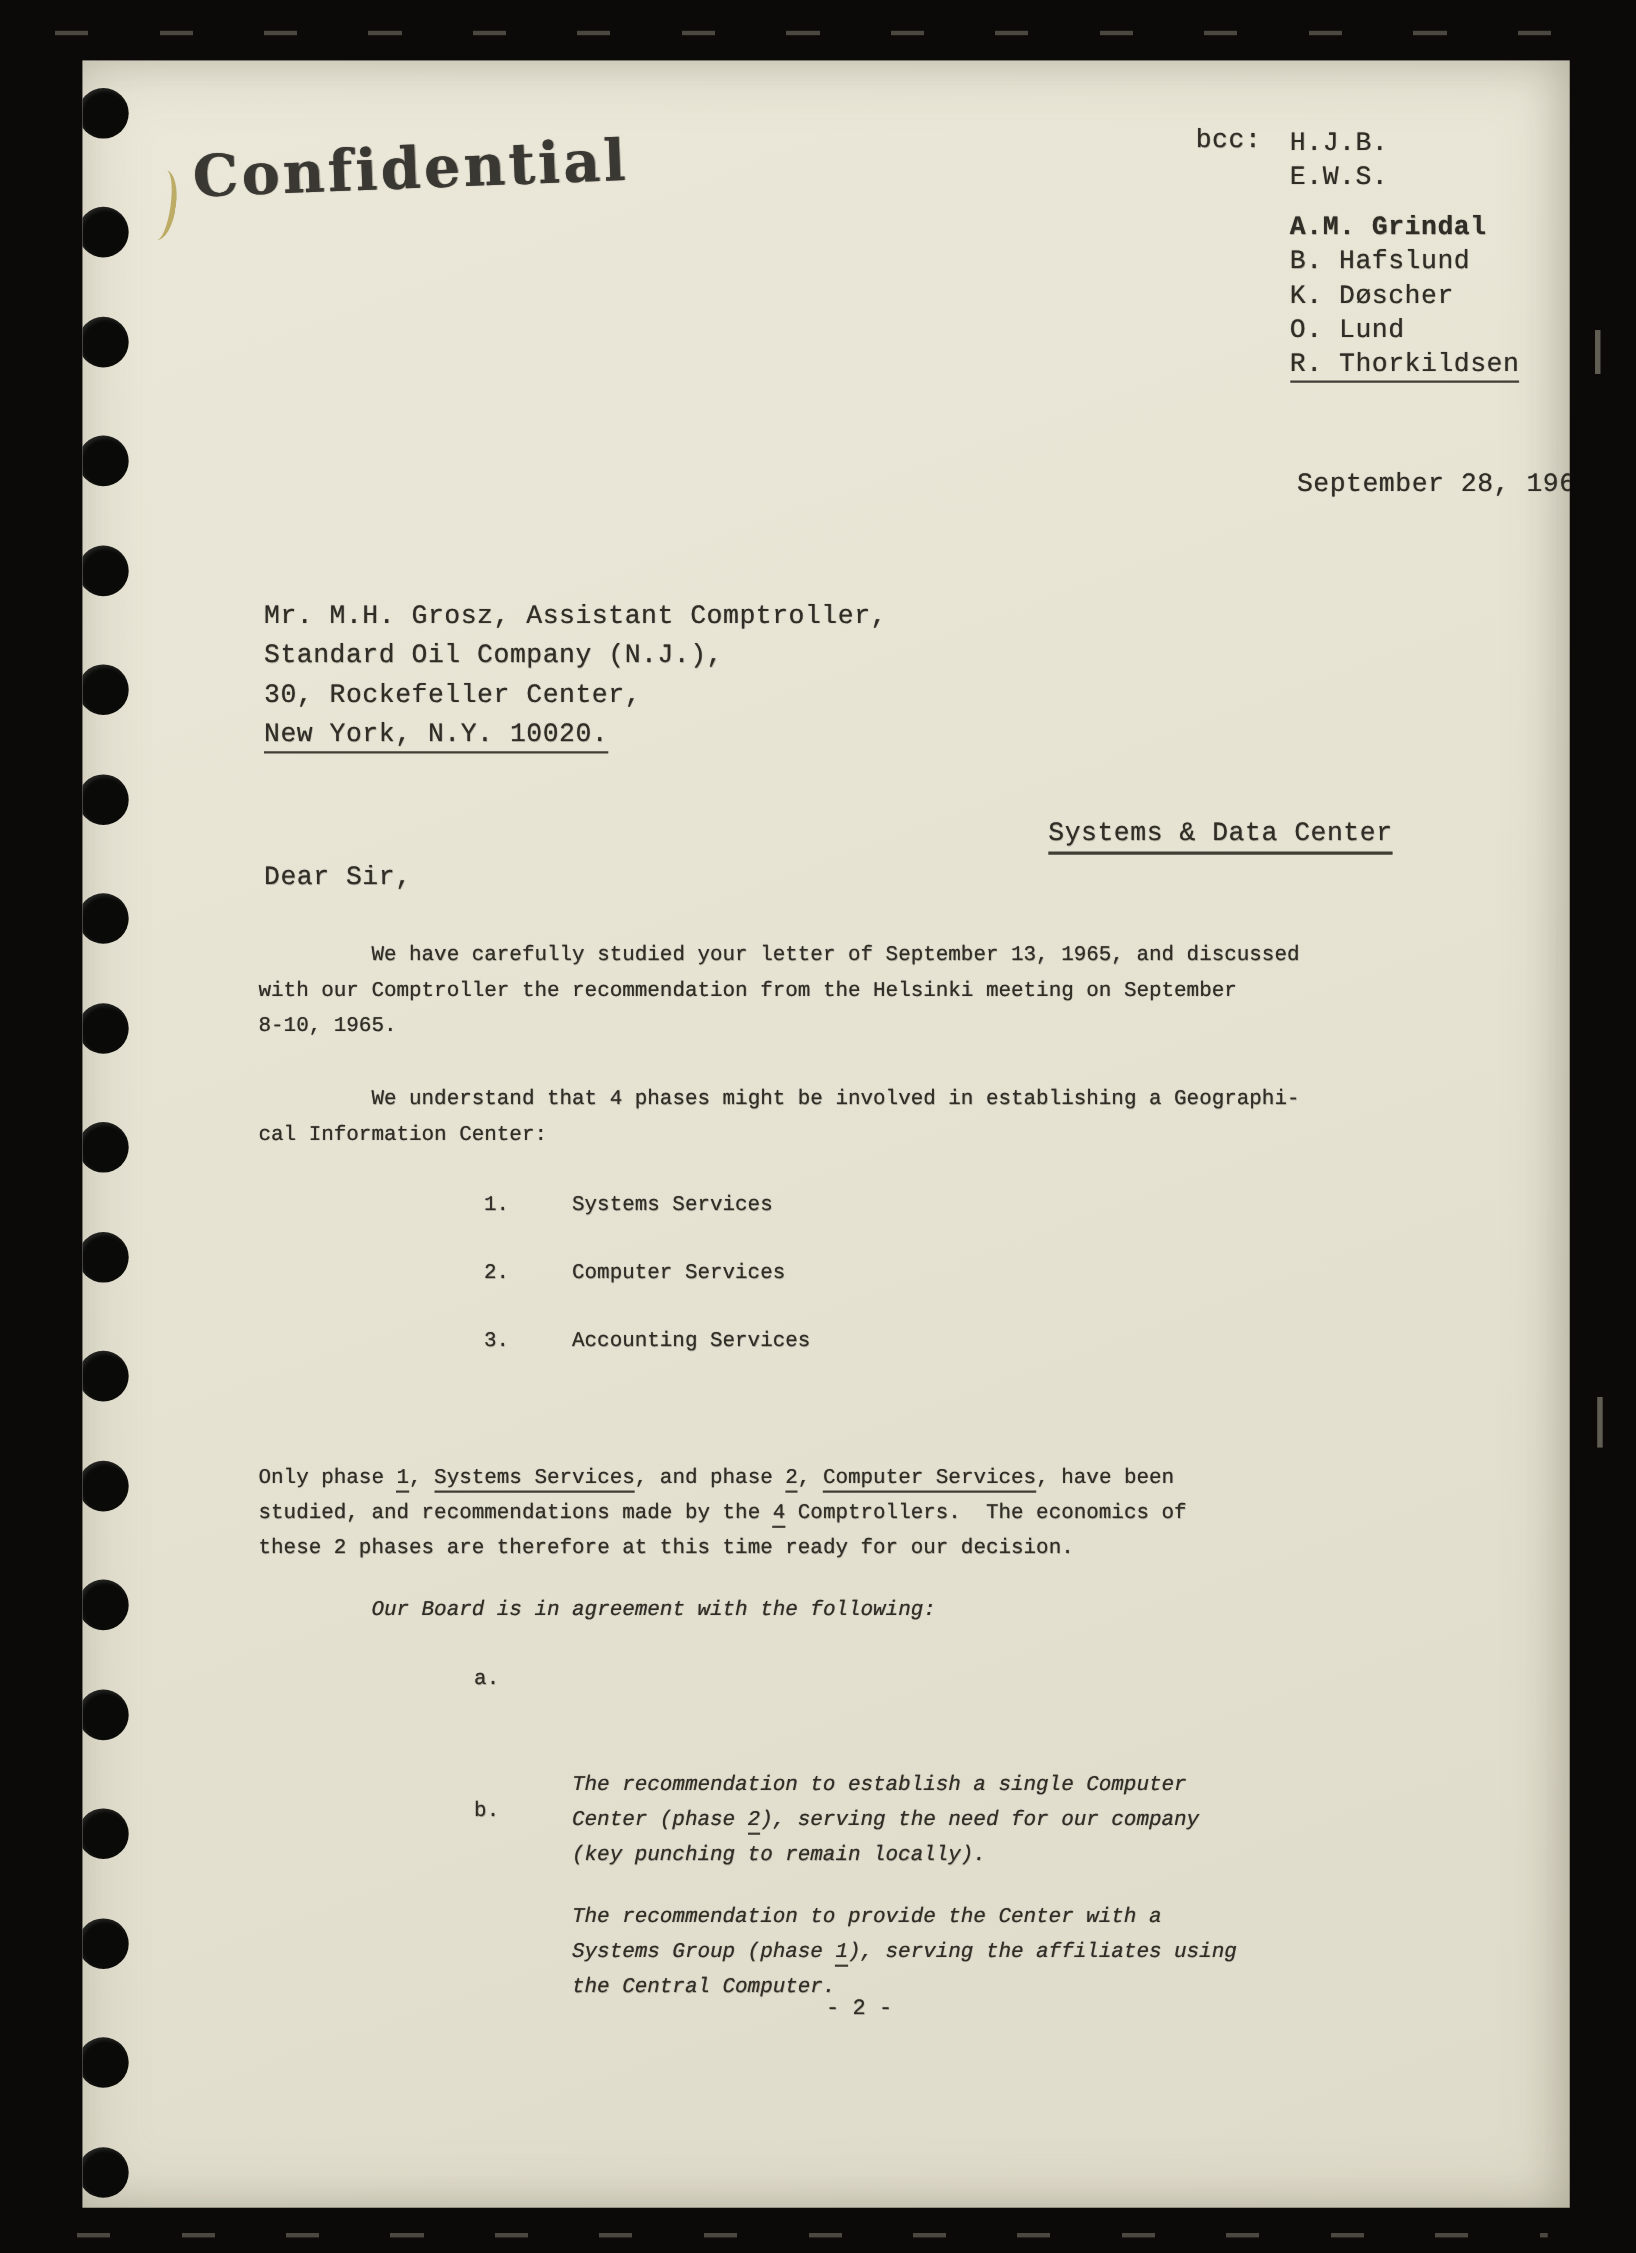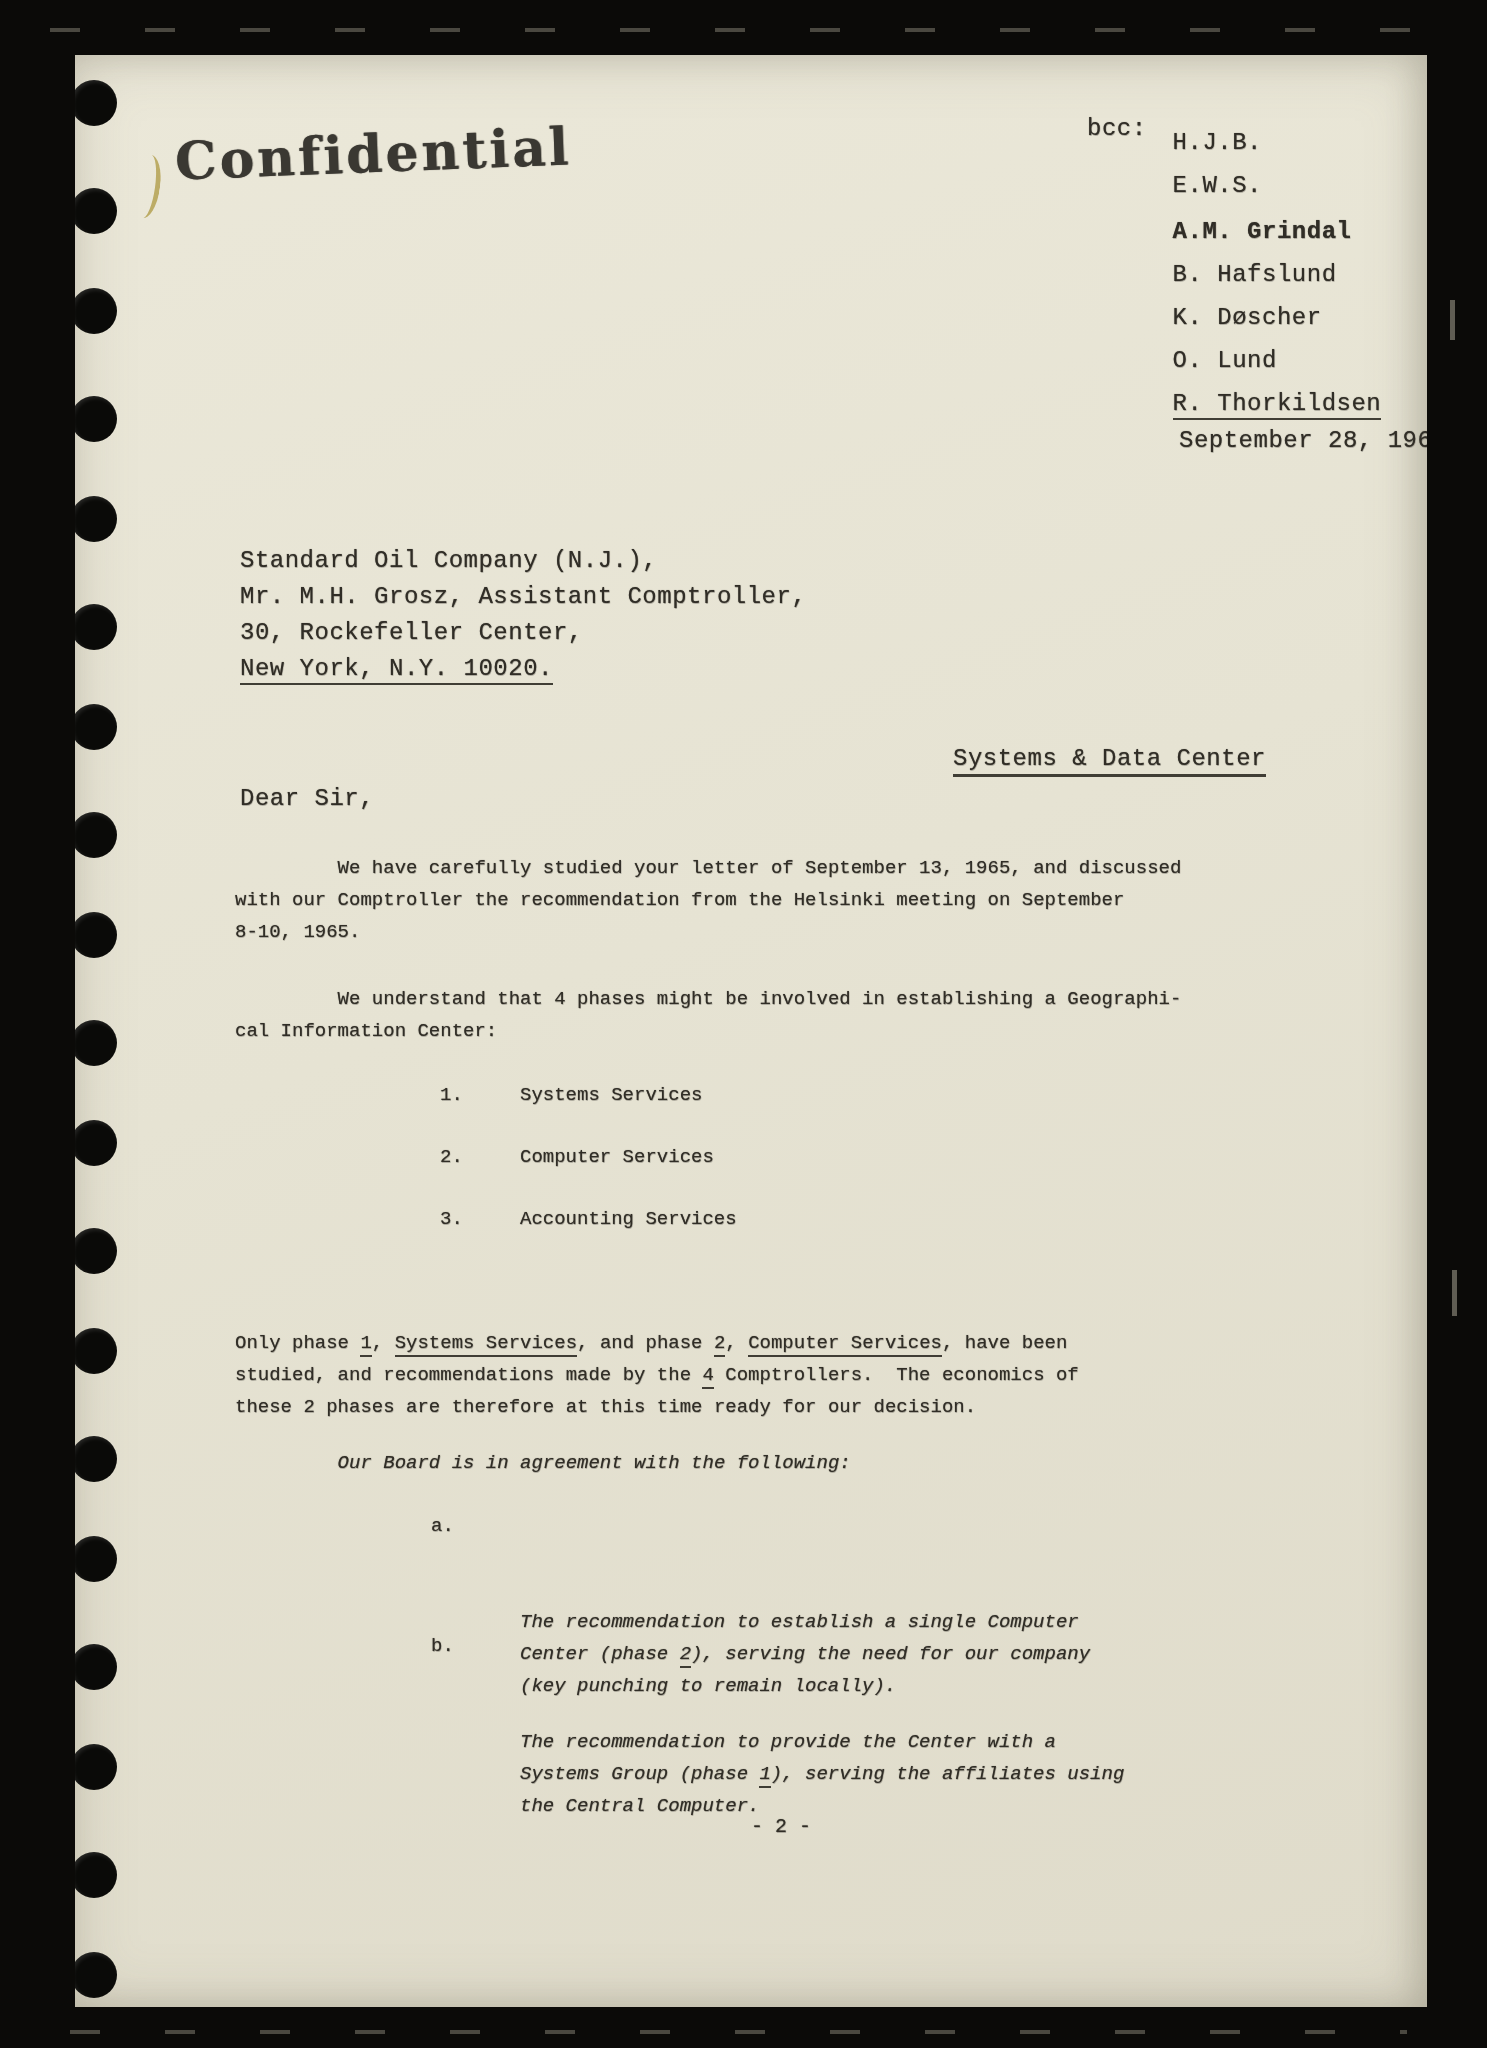--- a/index.html
+++ b/index.html
@@ -35,21 +35,21 @@
 
   .stamp{
     position:absolute;left:100px;top:68px;
     font-family:"DejaVu Serif","Liberation Serif",serif;font-weight:700;
     font-size:52px;letter-spacing:3px;color:#3a3832;
     transform:rotate(-2.2deg);
     text-shadow:0 0 1px rgba(58,56,50,.7),1px 0 0 rgba(58,56,50,.3);
   }
 
   .bcc{position:absolute;left:1012px;top:60px;display:flex;gap:26px;}
-  .bcc .ln{line-height:31px;margin-top:12px;}
+  .bcc .ln{line-height:31px;}
   .bcc .gap{margin-top:15px;font-weight:bold;}
 
   .date{position:absolute;left:1088px;top:372px;margin-left:16px;}
 
   .recipient{position:absolute;left:165px;top:488px;}
   .recipient .ln{line-height:36px;}
 
   .subject{position:absolute;left:878px;top:690px;}
   .salutation{position:absolute;left:165px;top:730px;}
 
@@ -104,21 +104,21 @@
 
   <div class="stamp">Confidential</div>
 
   <div class="bcc ink t-lg">
     <span class="bcc-label">bcc:</span>
     <div class="bcc-names"><div class="ln"><span>H.J.B.</span></div><div class="ln"><span>E.W.S.</span></div><div class="ln gap"><span>A.M. Grindal</span></div><div class="ln"><span>B. Hafslund</span></div><div class="ln"><span>K. Døscher</span></div><div class="ln"><span>O. Lund</span></div><div class="ln"><span class="u">R. Thorkildsen</span></div></div>
   </div>
 
   <div class="date ink t-lg">September 28, 1965</div>
 
-  <div class="recipient ink t-lg"><div class="ln"><span>Standard Oil Company (N.J.),</span></div><div class="ln"><span>Mr. M.H. Grosz, Assistant Comptroller,</span></div><div class="ln"><span>30, Rockefeller Center,</span></div><div class="ln"><span class="u">New York, N.Y. 10020.</span></div></div>
+  <div class="recipient ink t-lg"><div class="ln"><span>Mr. M.H. Grosz, Assistant Comptroller,</span></div><div class="ln"><span>Standard Oil Company (N.J.),</span></div><div class="ln"><span>30, Rockefeller Center,</span></div><div class="ln"><span class="u">New York, N.Y. 10020.</span></div></div>
 
   <div class="subject ink t-lg"><span class="u2">Systems &amp; Data Center</span></div>
 
   <div class="salutation ink t-lg">Dear Sir,</div>
 
   <div class="para p1 ink t-sm"><div class="ln"><span>         We have carefully studied your letter of September 13, 1965, and discussed</span></div><div class="ln"><span>with our Comptroller the recommendation from the Helsinki meeting on September</span></div><div class="ln"><span>8-10, 1965.</span></div></div>
   <div class="para p2 ink t-sm"><div class="ln"><span>         We understand that 4 phases might be involved in establishing a Geographi-</span></div><div class="ln"><span>cal Information Center:</span></div></div>
 
   <div class="phases ink">
     <div class="phase-row"><span class="phase-num">1.</span><span>Systems Services</span></div>

